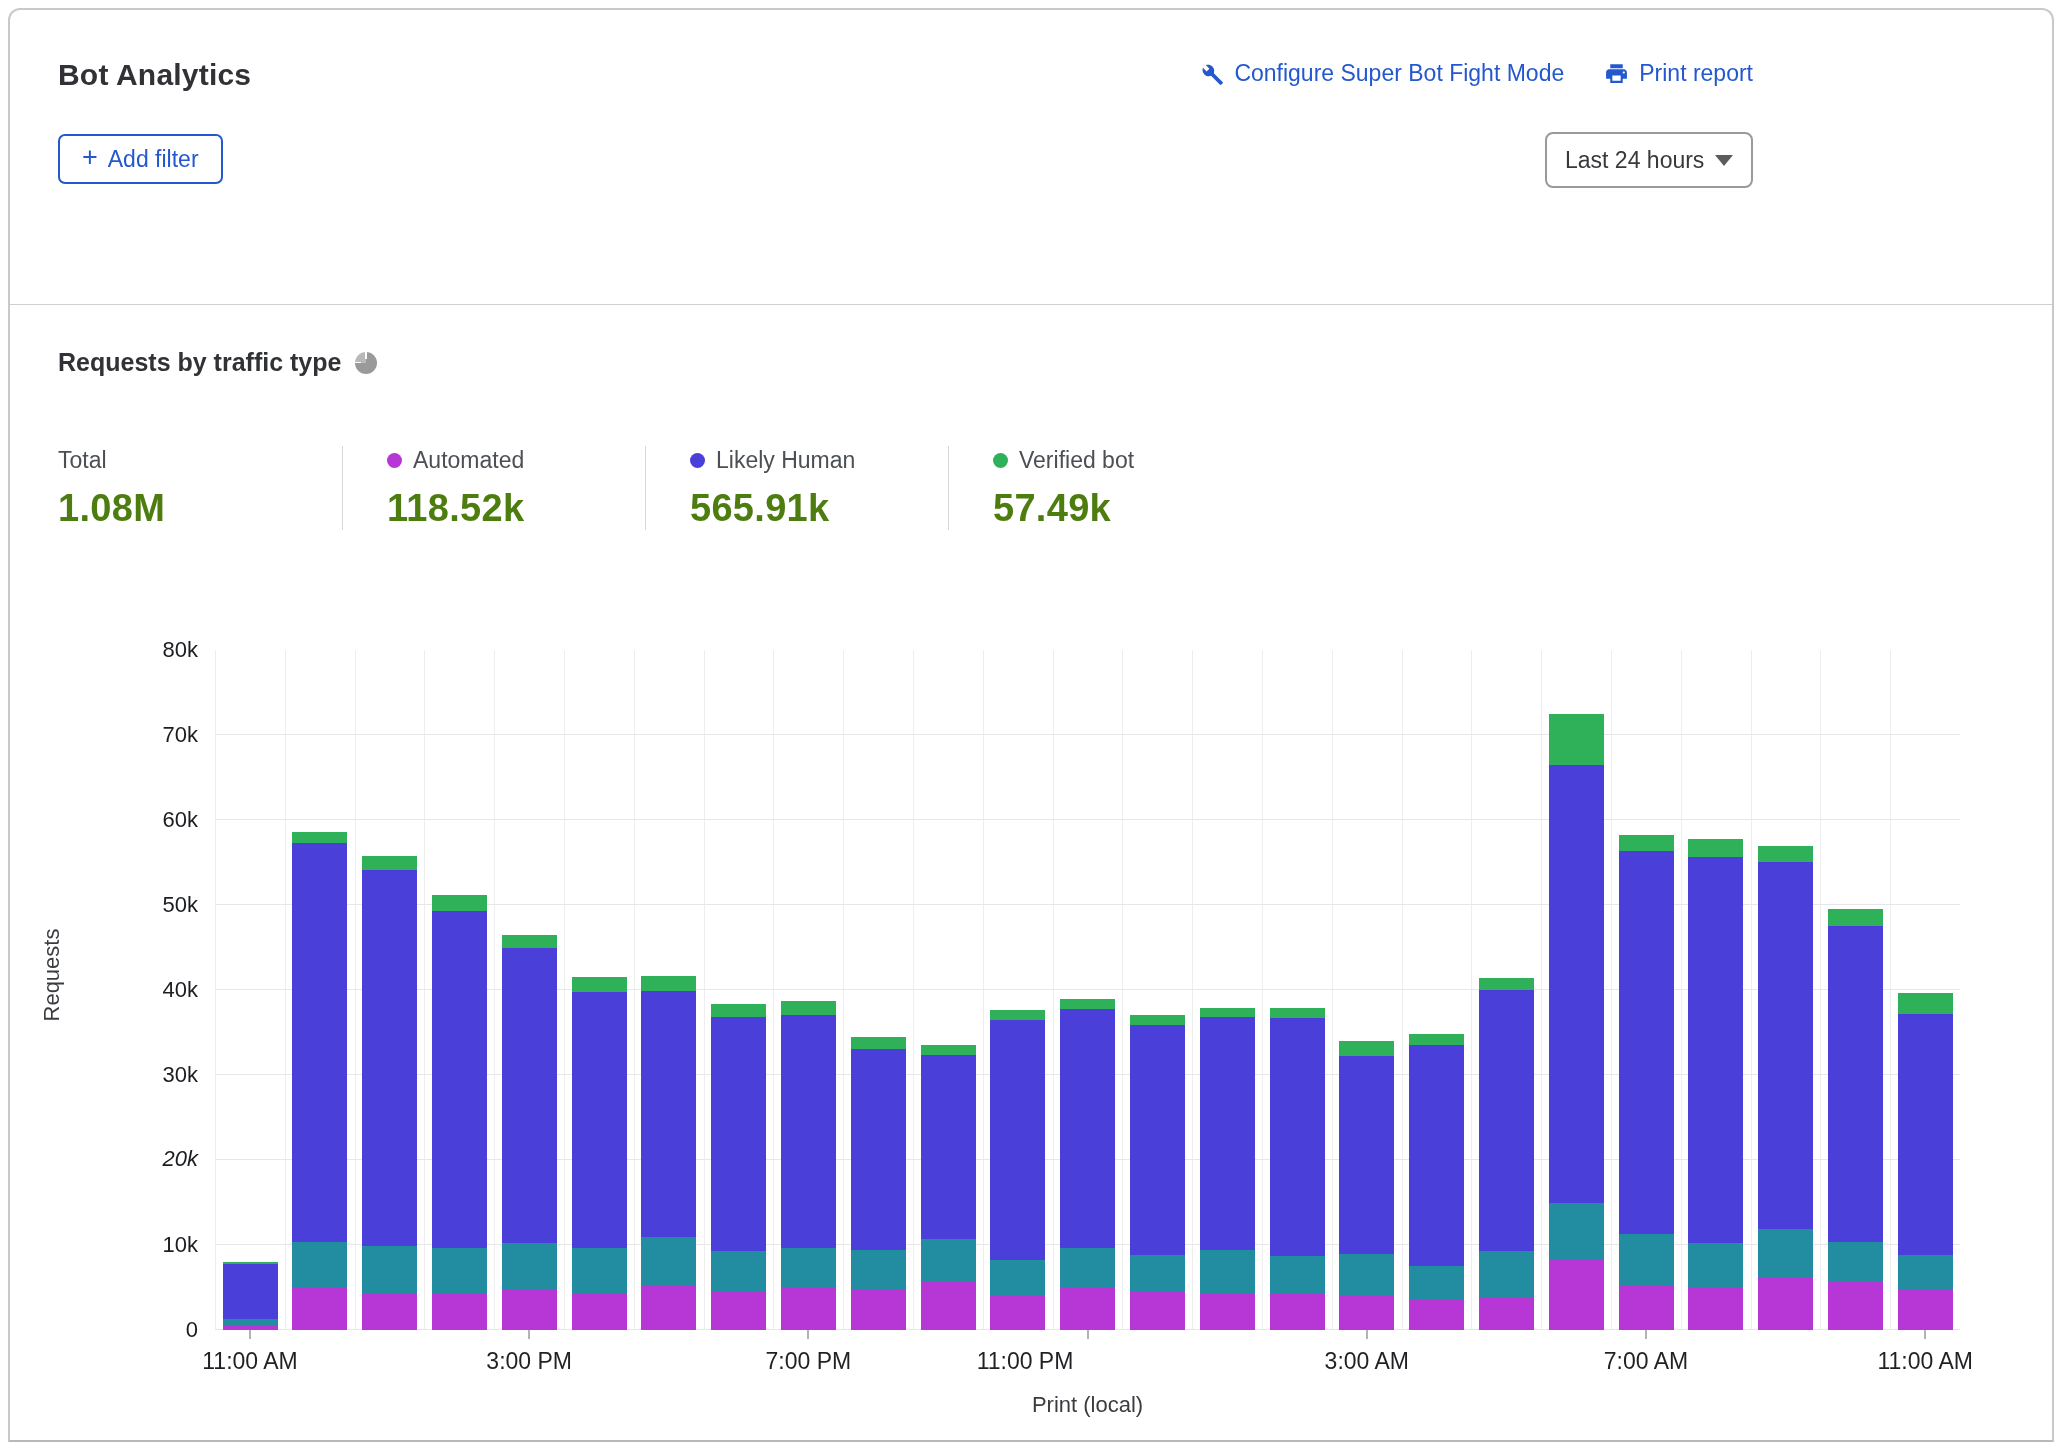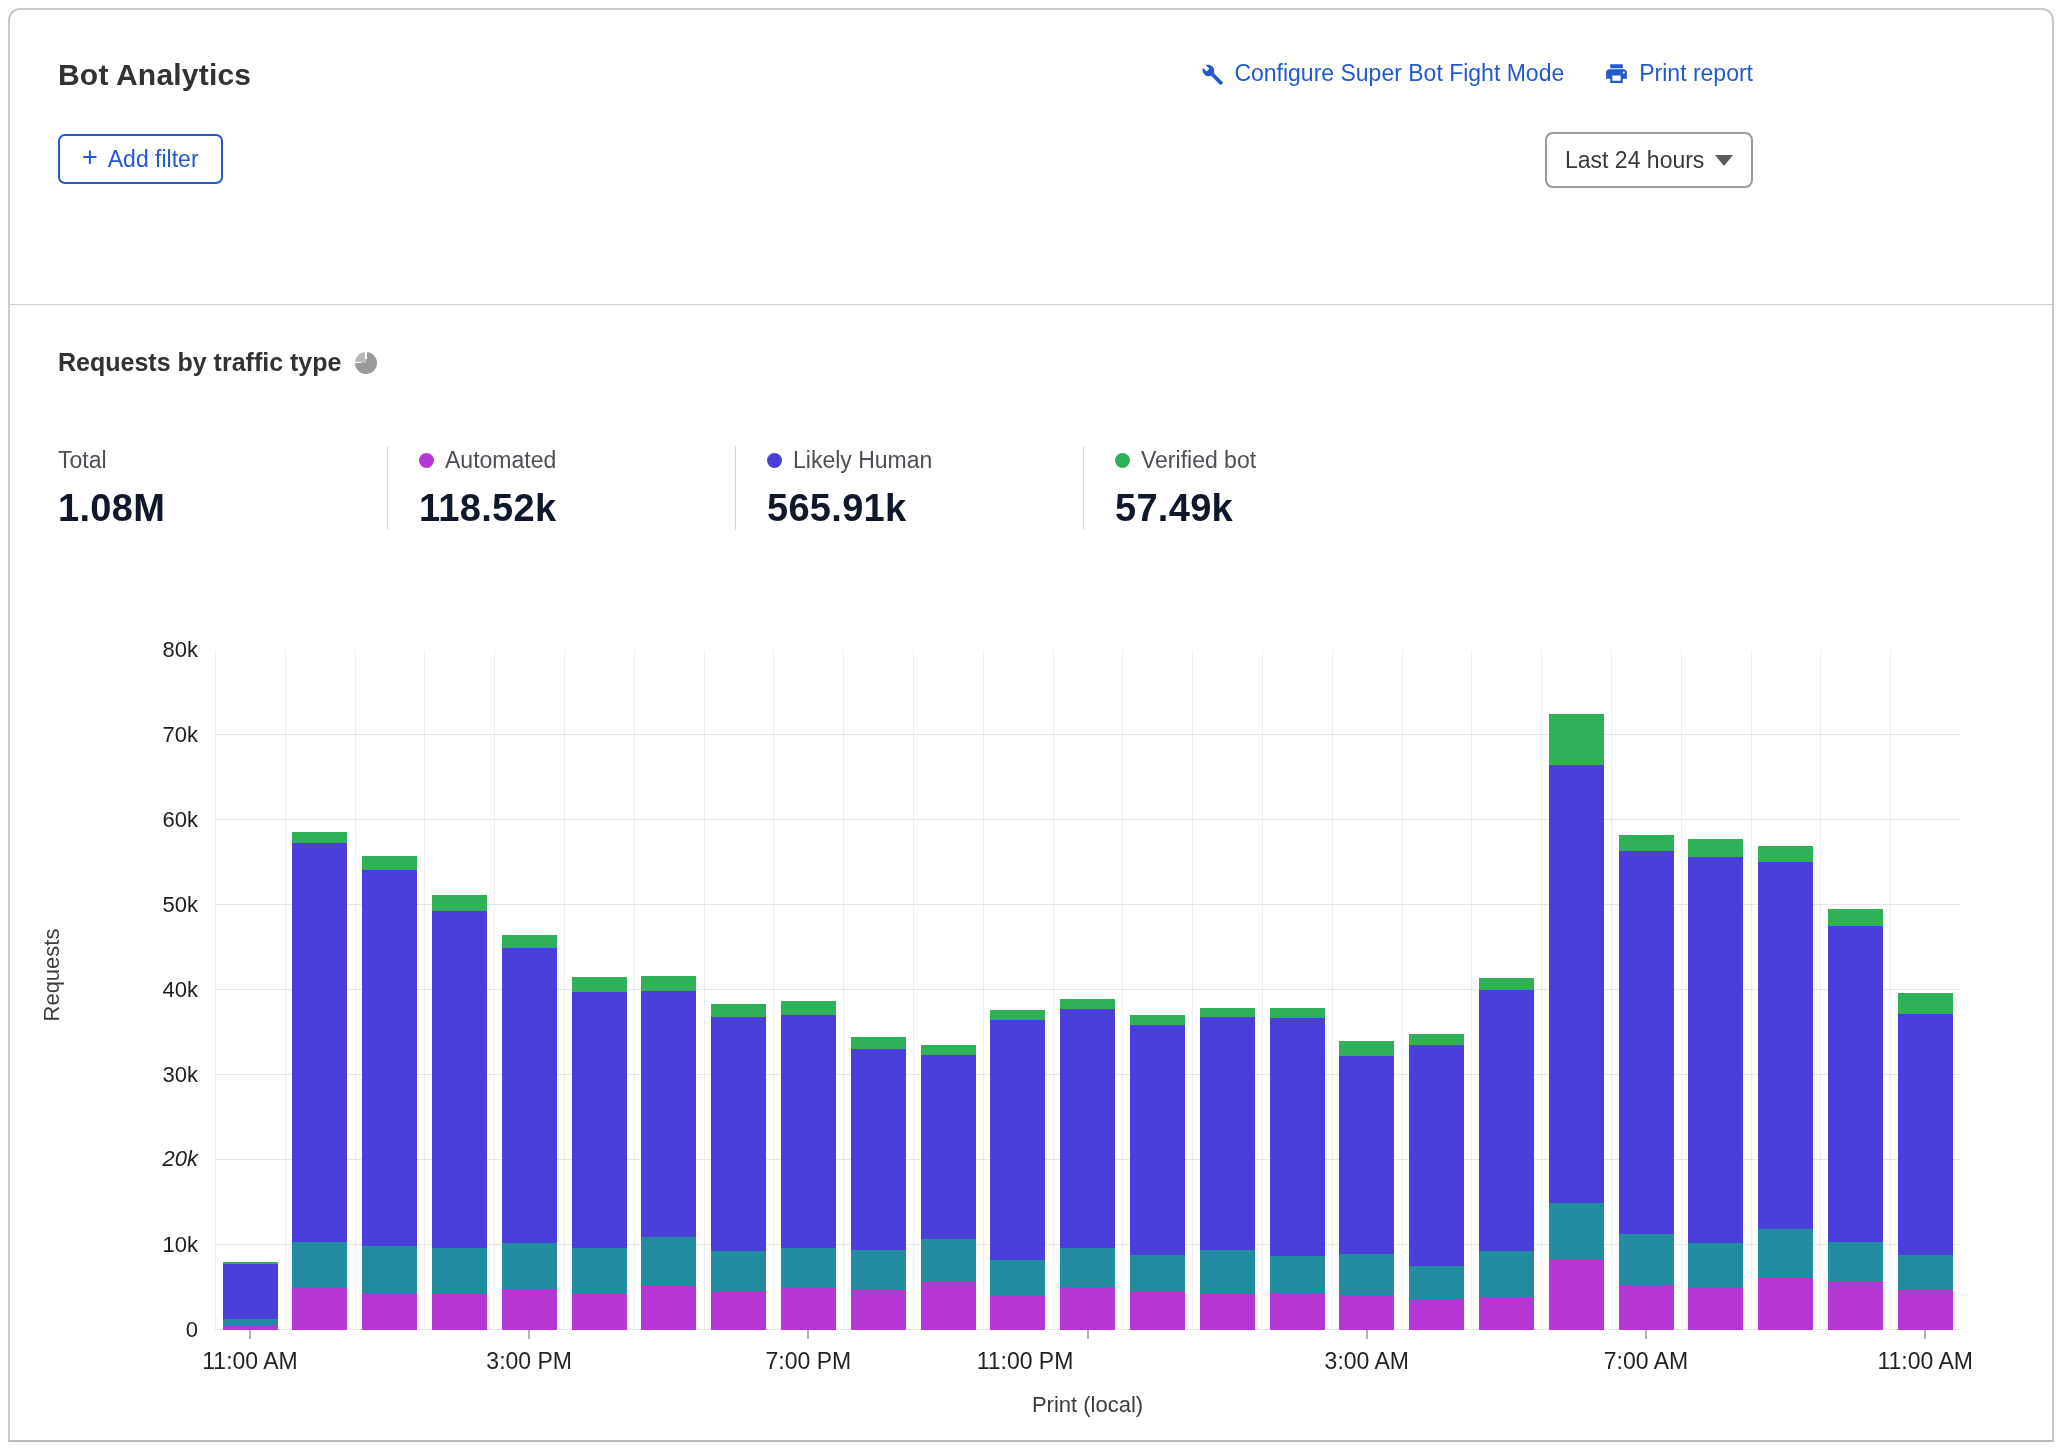--- a/index.html
+++ b/index.html
@@ -25,25 +25,25 @@
 
   
   .section-title-row { position:absolute; left:48px; top:338px; display:flex; align-items:center; gap:14px; }
   .section-title { font-size:25px; font-weight:700; color:#303236; }
   .pie-icon { width:22px; height:22px; border-radius:50%;
     background:conic-gradient(#fff 0deg 8deg, #9a9a9a 8deg 268deg, #fff 268deg 276deg, #b9b9b9 276deg 352deg, #fff 352deg 360deg); }
 
   .stats-row { position:absolute; left:48px; top:436px; display:flex; }
   .stat-col { padding-right:0; }
   .stat-col.w0 { width:284px; }
-  .stat-col.divided { width:303px; border-left:1px solid #d8d8d8; padding-left:31px;margin-left:45px; }
+  .stat-col.divided { width:303px; border-left:1px solid #d8d8d8; padding-left:44px; }
   .stat-label-row { display:flex; align-items:center; gap:11px; height:28px; }
   .stat-dot { width:15px; height:15px; border-radius:50%; }
   .stat-label { font-size:23px; color:#4c4f54; }
-  .stat-value { margin-top:13px; font-size:38px; font-weight:700; color:#0f172a; letter-spacing:.3px; }
+  .stat-value { margin-top:13px; font-size:38px; font-weight:700; color:#4d7c0f; letter-spacing:.3px; }
 
   
   .chart-wrap { position:absolute; left:0; top:560px; width:2044px; height:865px; }
   .y-axis-title { position:absolute; left:-58px; top:392px; width:200px; text-align:center;
     transform:rotate(-90deg); font-size:22px; color:#3a3c40; }
   .ytick { position:absolute; left:40px; width:148px; text-align:right; font-size:22px; color:#1b1d20; }
   .plot { position:absolute; left:205px; top:80px; width:1745px; height:680px;
     background-image:
       repeating-linear-gradient(to top, #e7e7e7 0 1px, transparent 1px 85px),
       repeating-linear-gradient(to right, #eeeeee 0 1px, transparent 1px 69.8px);

